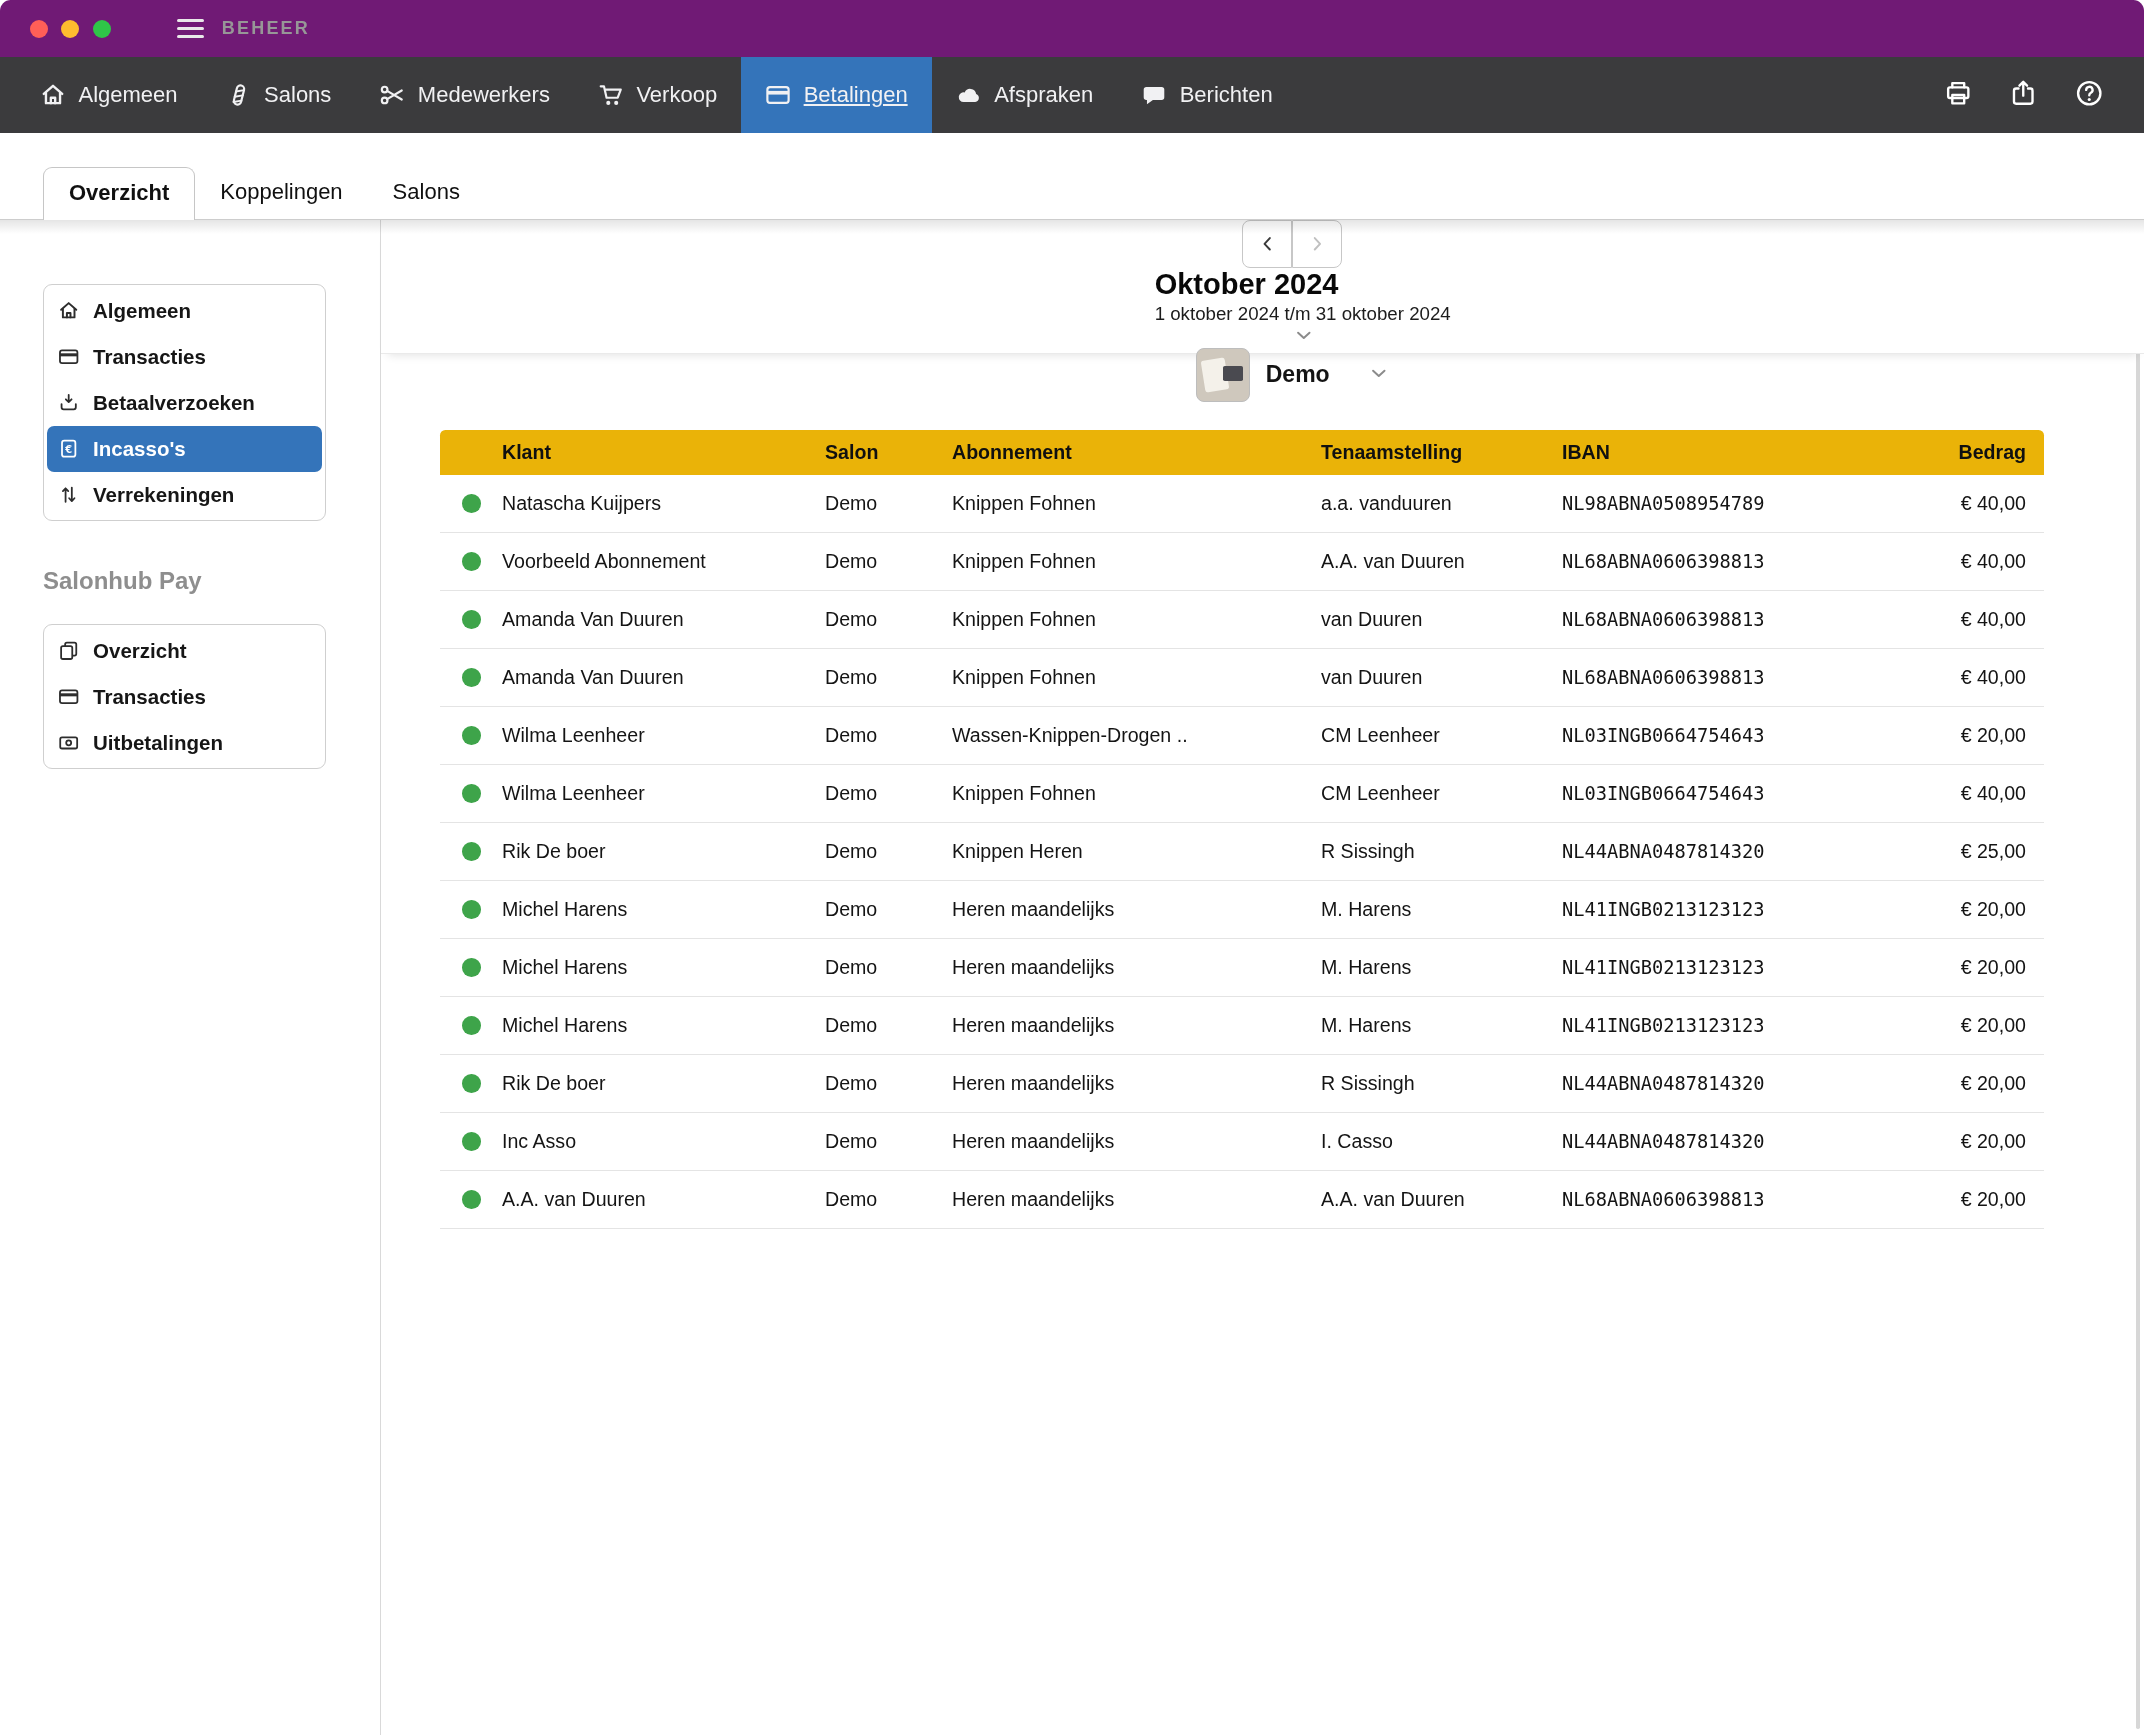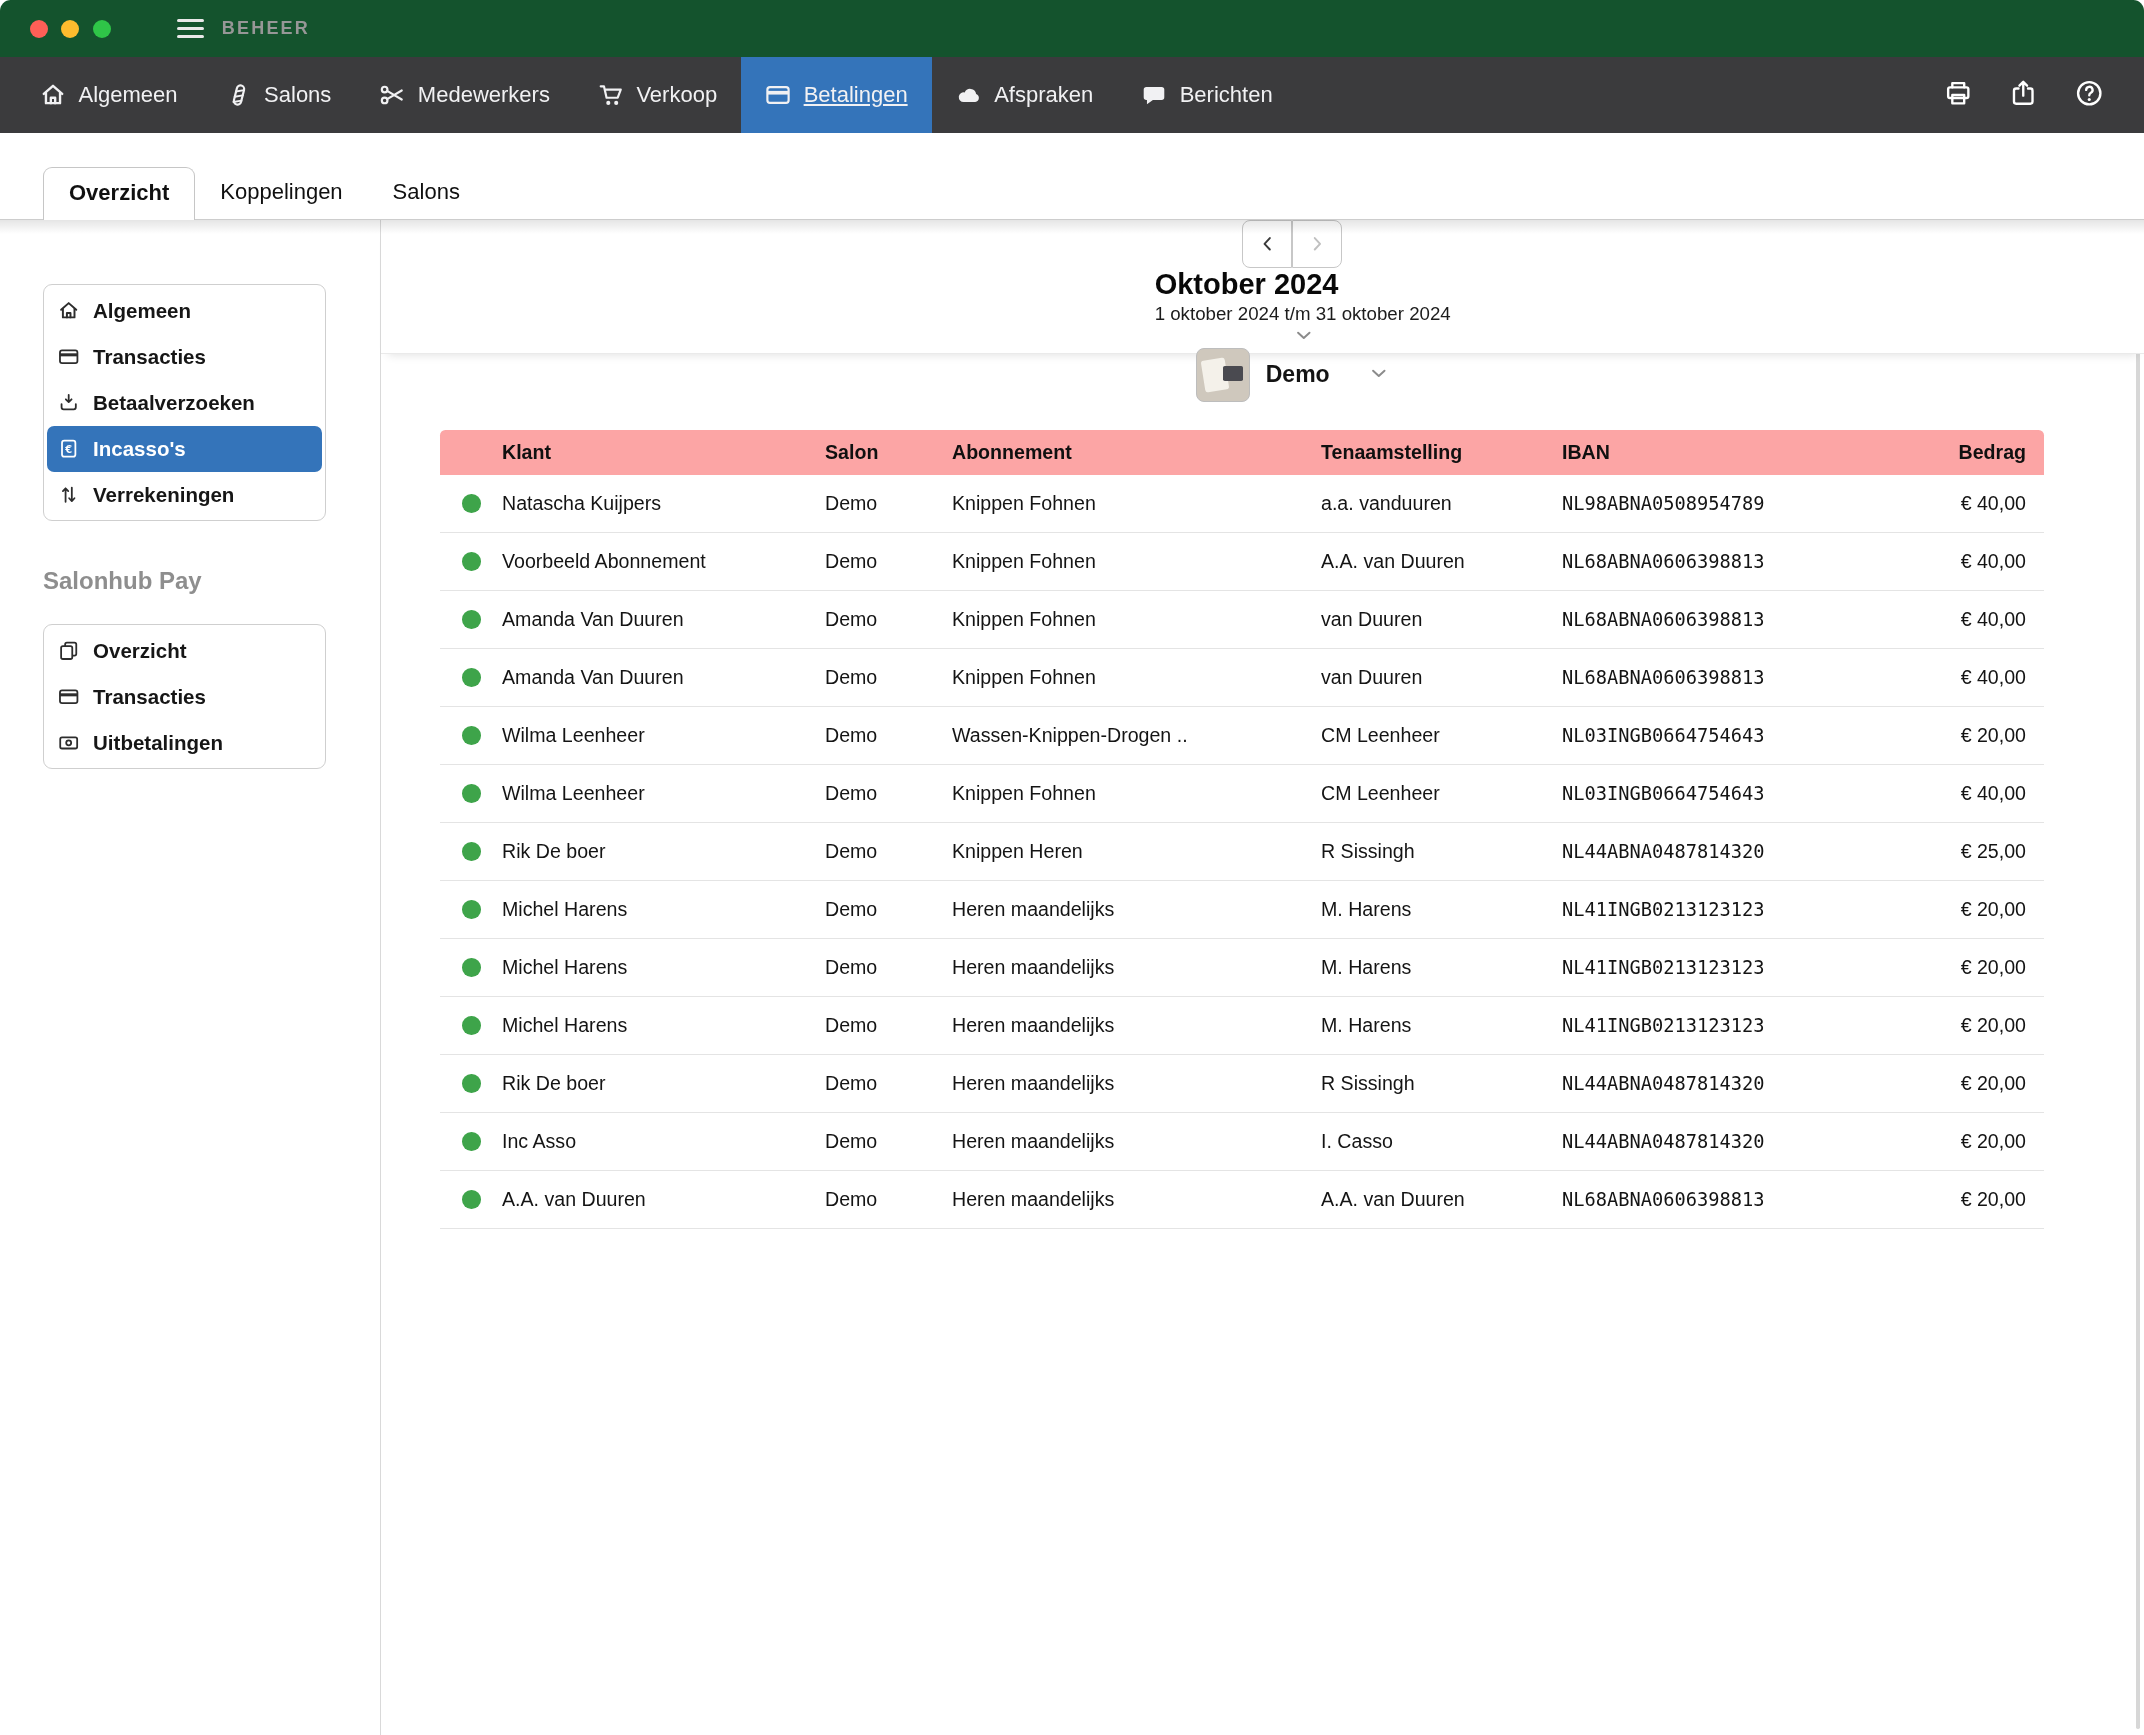--- a/index.html
+++ b/index.html
@@ -1,20 +1,20 @@
 <!DOCTYPE html>
 <html style="--accent: #3474ba; --green: #3ea44a;font-size:14.3px"><head>
 <meta charset="utf-8">
 <style>
   * { margin:0; padding:0; box-sizing:border-box; }
   html,body { width:2144px; height:1736px; overflow:hidden; background:#fff;
     font-family:"Liberation Sans", sans-serif; color:#141414; }
 
   
-  .titlebar { height:57px; background:#14532d; display:flex; align-items:center;
+  .titlebar { height:57px; background:#701a75; display:flex; align-items:center;
     padding-left:30px; border-radius:10.7px 10.7px 0 0; }
   .traffic { display:flex; gap:13.4px; }
   .light { width:18px; height:18px; border-radius:50%; }
   .light-red { background:#ff5f57; }
   .light-yellow { background:#febc2e; }
   .light-green { background:#2fc548; }
   .hamburger { margin-left:66px; width:27px; display:flex; flex-direction:column; gap:5.3px; cursor:pointer; }
   .hamburger i { display:block; height:2.7px; background:#e9e9e9; border-radius:1.8px; }
   .win-title { margin-left:18px; font-size:18px; font-weight:700; letter-spacing:2.2px;
     color:#979797; }
@@ -79,21 +79,21 @@
   .thumb::before { content:""; position:absolute; left:6.2px; top:9.8px; width:24px; height:32px;
     background:#f4f1ea; transform:rotate(-9deg); border-radius:2.7px; }
   .thumb::after { content:""; position:absolute; right:5.3px; top:17px; width:20.5px; height:15px;
     background:#4a4a50; border-radius:1.8px; }
   .salon-name { font-size:23px; font-weight:700; }
 
   
   .table-wrap { margin:76px 0 0 59px; width:1604px; }
   .thead, .trow { display:grid; grid-template-columns:62px 323px 127px 369px 241px 294px 1fr;
     align-items:center; }
-  .thead { background:#fca5a5; height:45px; font-weight:700; font-size:19.6px;
+  .thead { background:#eab308; height:45px; font-weight:700; font-size:19.6px;
     border-radius:5.3px 5.3px 0 0; color:#101010; }
   .trow { height:58px; border-bottom:0.9px solid #e4e4e4; font-size:19.6px; background:#fff; }
   .cell { overflow:hidden; white-space:nowrap; }
   .cell-dot { display:flex; }
   .dot { width:18.7px; height:18.7px; border-radius:50%; background:var(--green,#3ea44a); margin-left:22px; }
   .cell-iban { font-family:"DejaVu Sans Mono", monospace; font-size:18.7px; }
   .cell-bedrag { text-align:right; padding-right:18px; }
   .total-row { text-align:right; padding:23px 18px 0 0; font-size:20.5px; font-weight:700; }
 
   

